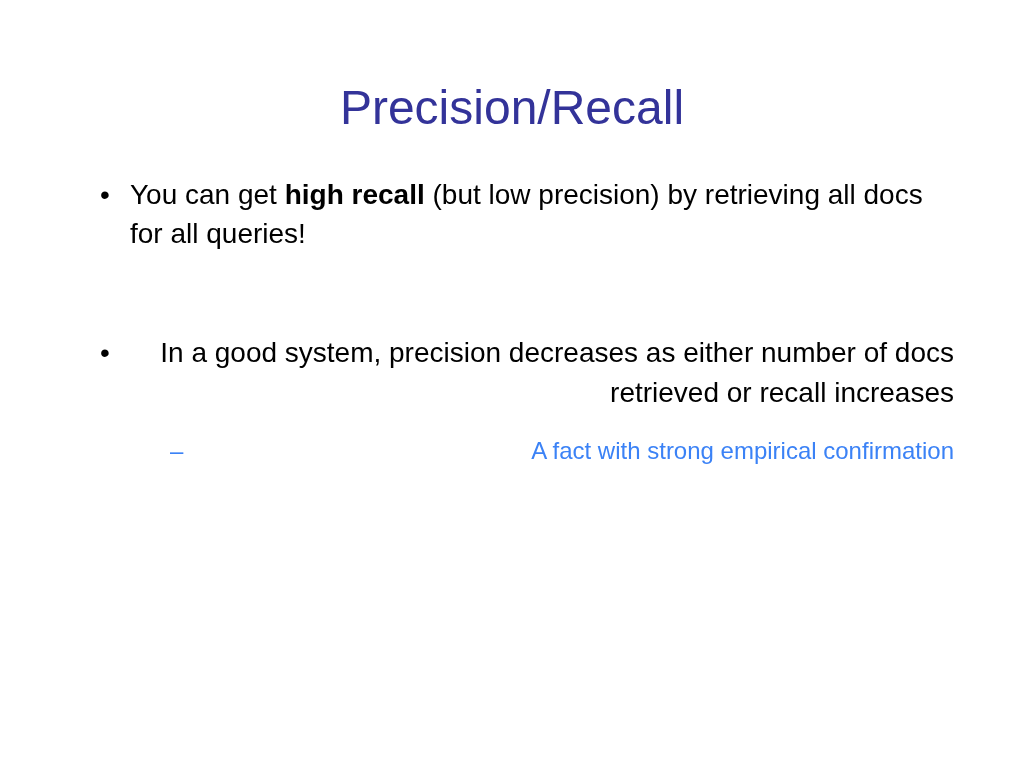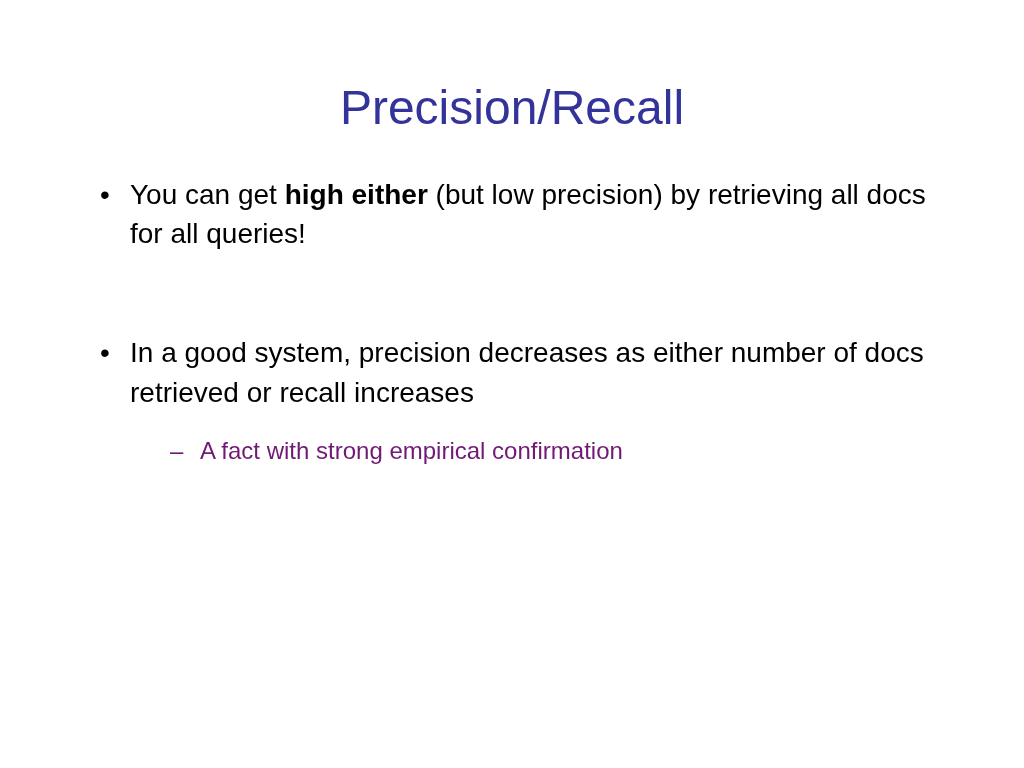--- a/index.html
+++ b/index.html
@@ -47,21 +47,21 @@
     }
     .bold {
       font-weight: bold;
     }
     .sub-bullet-list {
       list-style: none;
       padding-left: 40px;
       margin-top: 22px;
     }
     .sub-bullet-item {
-      color: #701a75;
+      color: #3b82f6;
       font-size: 24px;
       line-height: 1.4;
       position: relative;
       padding-left: 30px;
     }
     .sub-bullet-item::before {
       content: "–";
       position: absolute;
       left: 0;
       font-size: 24px;
@@ -70,24 +70,24 @@
       height: 30px;
     }
   </style>
 </head>
 <body>
 
 <div class="slide">
   <h1 class="title">Precision/Recall</h1>
   <ul class="bullet-list">
     <li class="bullet-item">
-      <span>You can get </span><span class="bold">high either</span><span> (but low precision) by retrieving all docs for all queries!</span>
+      <span>You can get </span><span class="bold">high recall</span><span> (but low precision) by retrieving all docs for all queries!</span>
     </li>
     <div class="spacer"></div>
-    <li class="bullet-item" style="margin-bottom: 0;">
+    <li class="bullet-item" style="margin-bottom: 0; text-align: right;">
       <span>In a good system, precision decreases as either number of docs retrieved or recall increases</span>
       <ul class="sub-bullet-list">
         <li class="sub-bullet-item">
           <span>A fact with strong empirical confirmation</span>
         </li>
       </ul>
     </li>
   </ul>
 </div>
 

